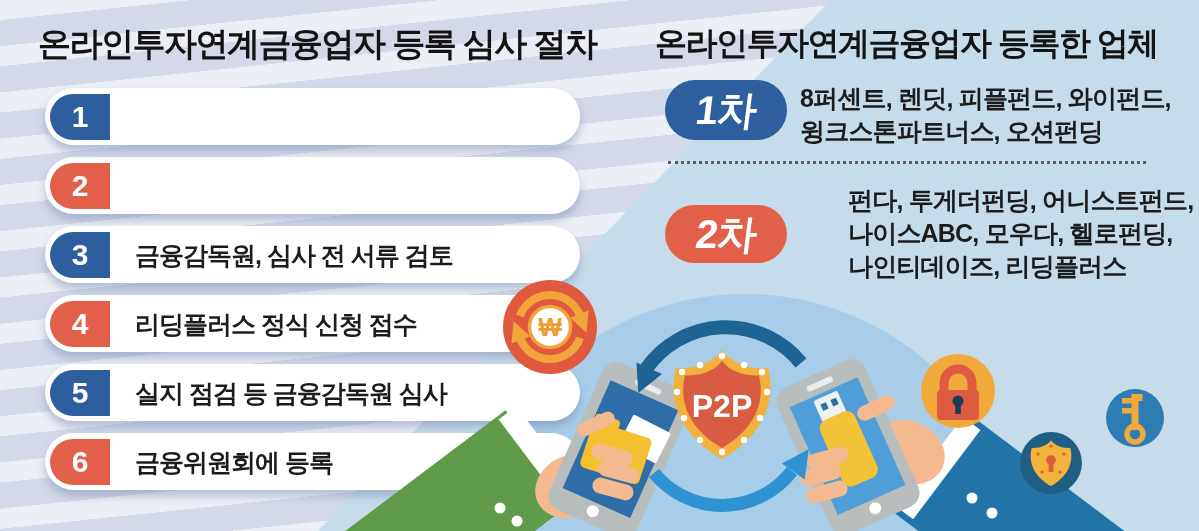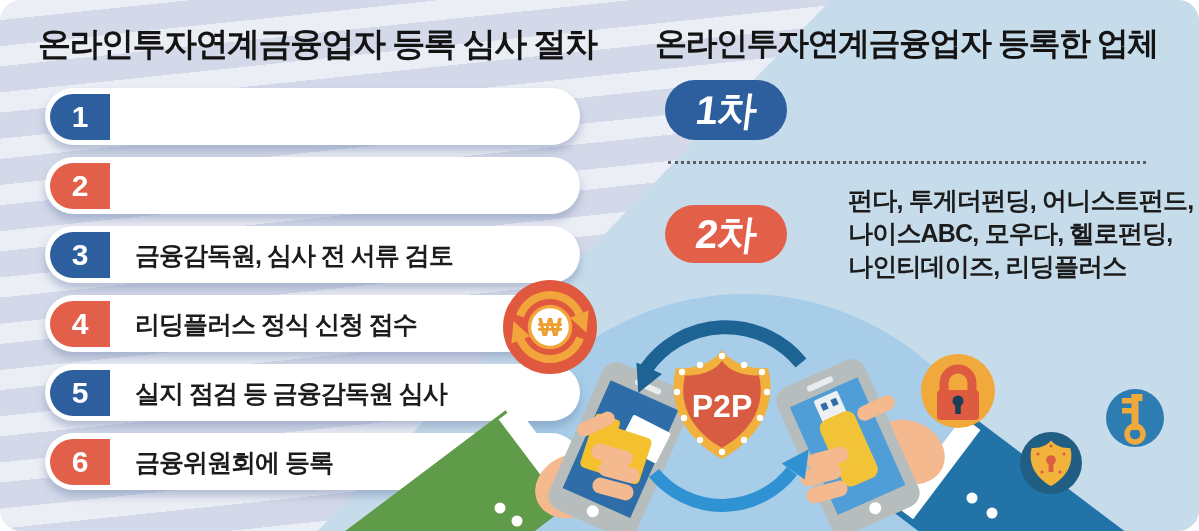--- a/index.html
+++ b/index.html
@@ -2,21 +2,20 @@
 <html><head>
 <meta charset="utf-8">
 <style>
   html,body{margin:0;padding:0;background:#fff;}
   .stage{
     position:relative;width:1199px;height:531px;overflow:hidden;
     font-family:"Liberation Sans","DejaVu Sans",sans-serif;
     background:
       repeating-linear-gradient(174deg, rgba(255,255,255,.55) 0 20px, rgba(255,255,255,0) 20px 46px),
       #d4d9e9;
-    border-radius: 21px;
   }
   .bg-right{
     position:absolute;inset:0;background:#c7dcea;
     clip-path:polygon(69.3% 0,100% 0,100% 100%,26.5% 100%);
   }
   svg.layer{position:absolute;left:0;top:0;pointer-events:none;}
   
   .l-title{position:absolute;left:38px;top:22px;font-size:33px;font-weight:900;
     color:#141414;letter-spacing:-1.5px;white-space:nowrap;}
   .step{position:absolute;left:45px;width:535px;height:57px;background:#fff;
@@ -93,20 +92,22 @@
       </div>
     <div class="txt">금융위원회에 등록</div>
   </div>
 
   <div class="r-title">온라인투자연계금융업자 등록한 업체</div>
 
   <div class="round-badge blue">
     <span>1차</span>
   </div>
   <div class="companies first">
+    <div>8퍼센트, 렌딧, 피플펀드, 와이펀드,</div>
+    <div>윙크스톤파트너스, 오션펀딩</div>
   </div>
 
   <div class="divider"></div>
 
   <div class="round-badge orange">
     <span>2차</span>
   </div>
   <div class="companies second">
     <div>펀다, 투게더펀딩, 어니스트펀드,</div>
     <div>나이스ABC, 모우다, 헬로펀딩,</div>

